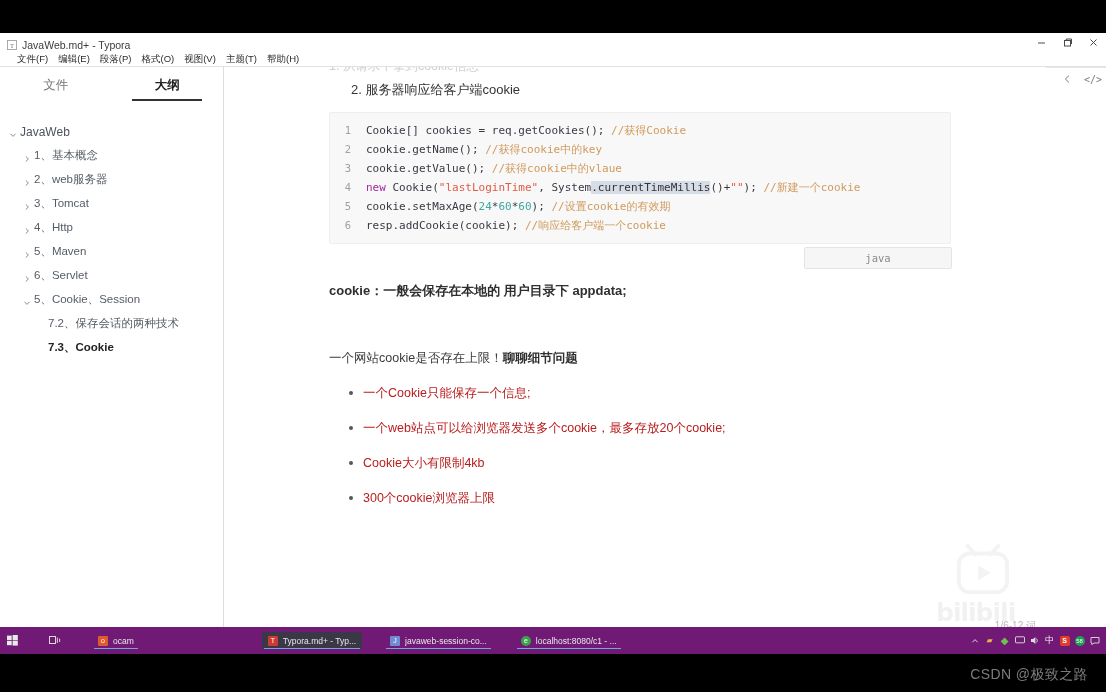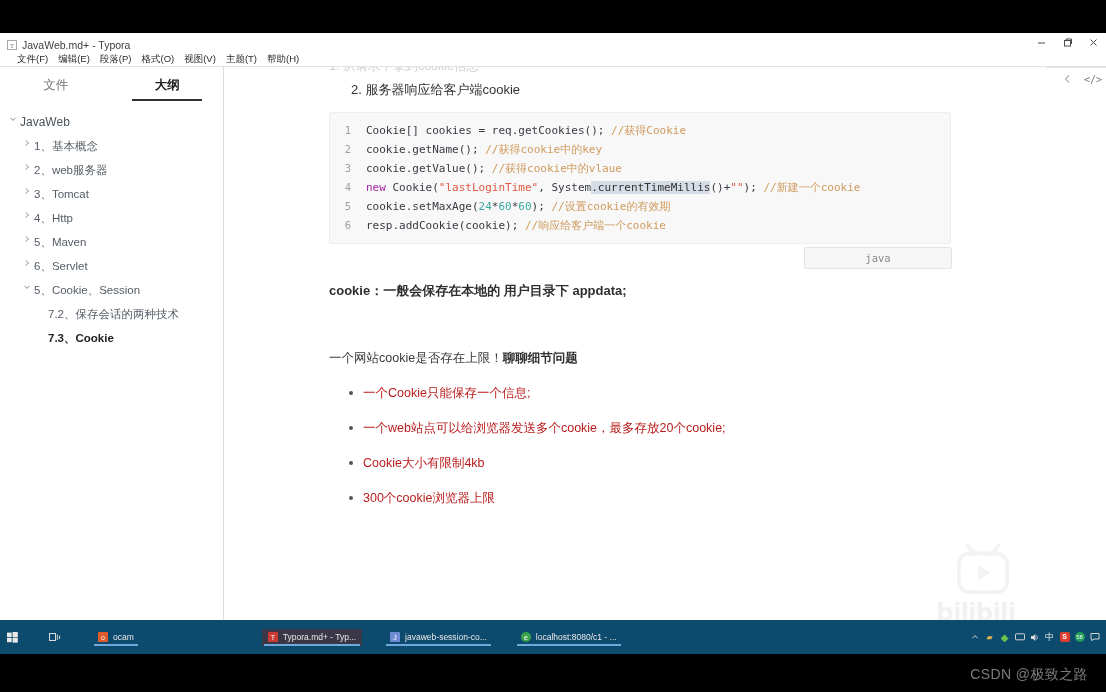--- a/index.html
+++ b/index.html
@@ -125,21 +125,21 @@
     width: 70px; height: 2px;
     background: #333333;
   }
   #outline-tree {
     padding-top: 10px;
     overflow: hidden;
     font-size: 11.5px;
   }
   .otl {
     display: flex;
-    align-items: flex-start;
+    align-items: flex-end;
     height: 24px;
     color: #555c66;
     cursor: pointer;
     white-space: nowrap;
   }
   .otl .caret {
     width: 14px;
     flex: 0 0 14px;
     font-size: 9px;
     color: #8a8a8a;
@@ -328,22 +328,22 @@
     display: flex; align-items: center; justify-content: center;
     color: #7a7a7a;
     cursor: pointer;
   }
   #status-bar .sb-btn.code { font-size: 10px; font-family: "DejaVu Sans Mono", monospace; }
 
   
   #taskbar {
     position: absolute;
     left: 0; bottom: 38px;
-    width: 1106px; height: 34px;
-    background: #0c4a6e;
+    width: 1106px; height: 27px;
+    background: #701a75;
     display: flex;
     align-items: center;
     gap: 20px;
   }
   #taskbar .start {
     width: 24px; height: 17px;
     display: flex; align-items: center; justify-content: center;
   }
   #taskbar .taskview {
     width: 22px; height: 17px;

